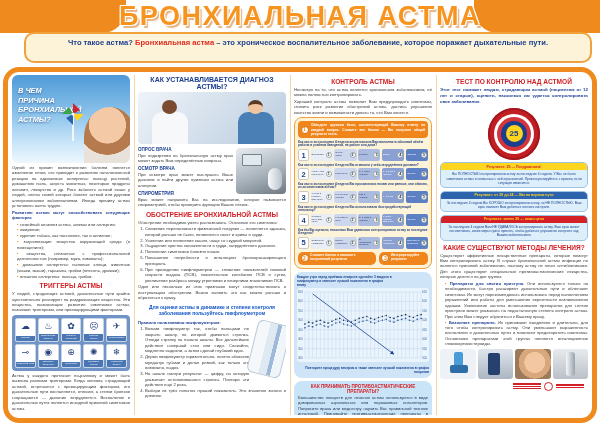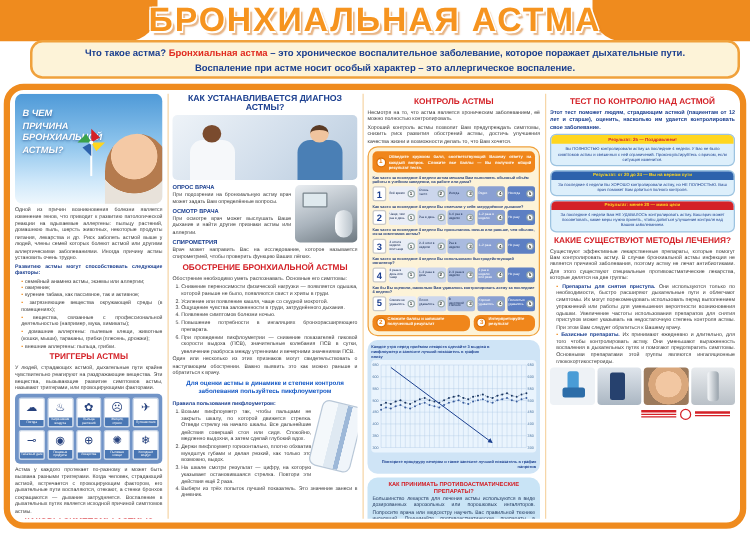--- a/index.html
+++ b/index.html
@@ -128,21 +128,20 @@
 
 <div class="poster">
   <div class="corner l"></div>
   <div class="corner r"></div>
   <div class="title">БРОНХИАЛЬНАЯ АСТМА</div>
 
   <div class="intro">
     <span>Что такое астма?</span>
     <span class="hl">Бронхиальная астма</span>
     <span>– это хроническое воспалительное заболевание, которое поражает дыхательные пути.</span><br>
-    <span>Воспаление при астме носит особый характер – это аллергическое воспаление.</span>
   </div>
 
   <div class="frame">
 
     <div class="col c1">
       <div class="photo1">
         <div class="cap">В ЧЕМ ПРИЧИНА БРОНХИАЛЬНОЙ АСТМЫ?</div>
         <div class="girl"></div>
         <svg class="pin" width="26" height="40" viewBox="0 0 26 40">
           <line x1="13" y1="13" x2="13" y2="40" stroke="#fff" stroke-width="1.6"></line>
@@ -549,20 +548,29 @@
 
       <div class="howto">
         <h4>КАК ПРИНИМАТЬ ПРОТИВОАСТМАТИЧЕСКИЕ ПРЕПАРАТЫ?</h4>
         <p>Большинство лекарств для лечения астмы используются в виде дозированных аэрозольных или порошковых ингаляторов. Попросите врача или медсестру научить Вас правильной технике ингаляций. Принимайте противоастматические препараты в соответствии с назначениями врача!</p>
       </div>
     </div>
 
     <div class="col c4">
       <div class="rtitle">ТЕСТ ПО КОНТРОЛЮ НАД АСТМОЙ</div>
       <p class="act-intro" style="margin:0;">Этот тест поможет людям, страдающим астмой (пациентам от 12 лет и старше), оценить, насколько им удается контролировать свое заболевание.</p>
+      <div class="bull">
+        <div class="b2">
+            <div class="b3">
+              <div class="b4">
+          <div class="b5">25</div>
+        </div>
+            </div>
+          </div>
+      </div>
       <div class="res">
         <div class="rh rh1">Результат: 25 — Поздравляем!</div>
         <div class="rb">Вы ПОЛНОСТЬЮ контролировали астму за последние 4 недели. У Вас не было симптомов астмы и связанных с ней ограничений. Проконсультируйтесь с врачом, если ситуация изменится.</div>
       </div>
       <div class="res">
         <div class="rh rh2">Результат: от 20 до 24 — Вы на верном пути</div>
         <div class="rb">За последние 4 недели Вы ХОРОШО контролировали астму, но НЕ ПОЛНОСТЬЮ. Ваш врач поможет Вам добиться полного контроля.</div>
       </div>
       <div class="res">
         <div class="rh rh3">Результат: менее 20 — мимо цели</div>

